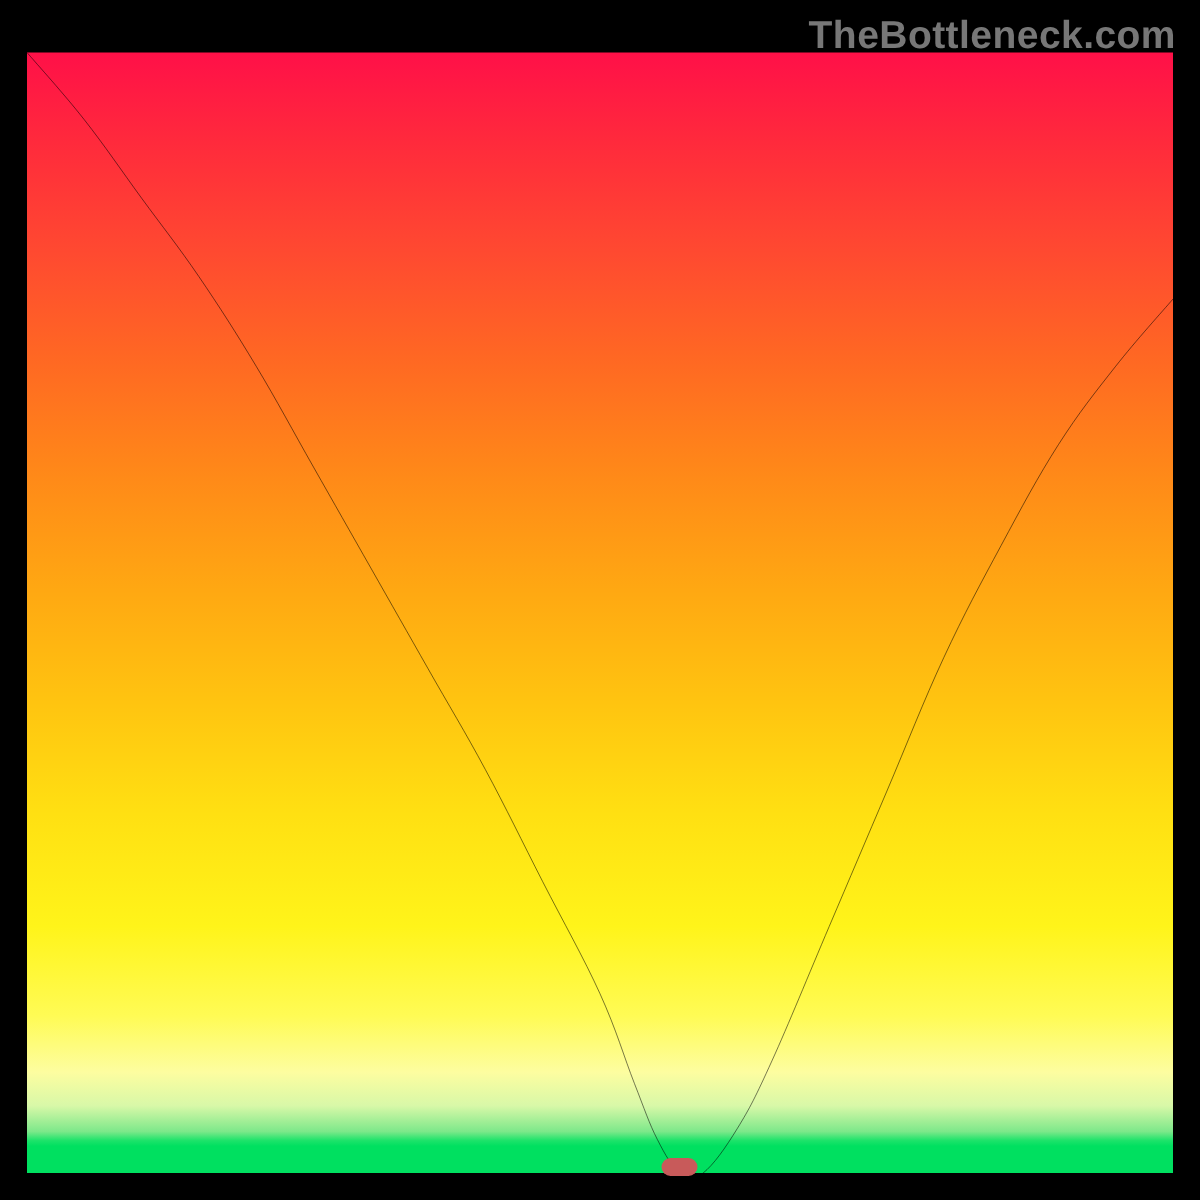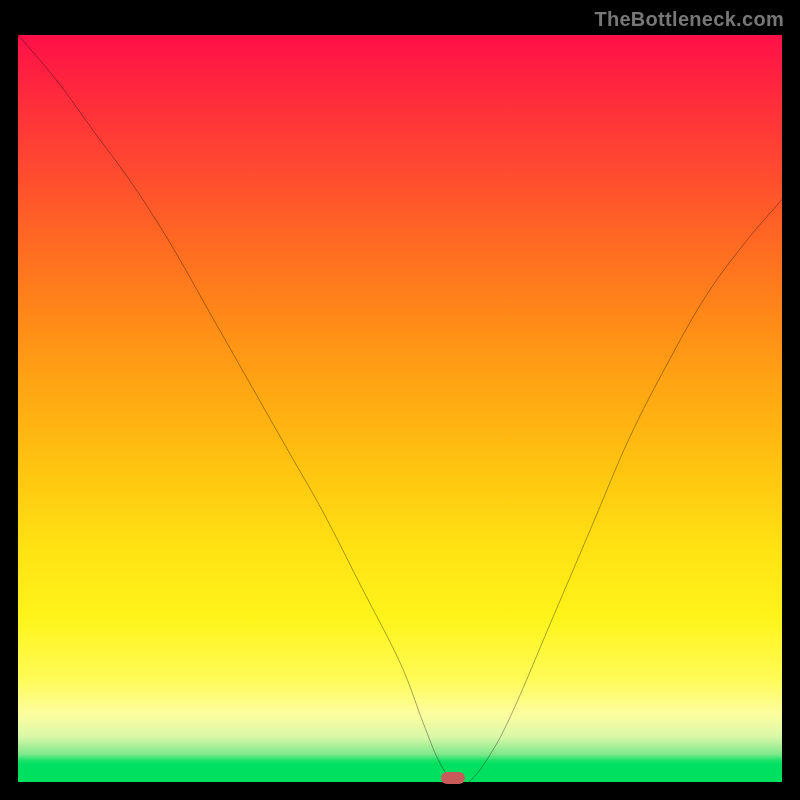--- a/index.html
+++ b/index.html
@@ -39,21 +39,21 @@
       #00e060 97.6%,
       #00e060 100%
     );
   }
 
   .watermark {
     position: absolute;
     top: 8px;
     right: 16px;
     color: #777;
-    font-size: 20px;
+    font-size: 26px;
     font-weight: 600;
     letter-spacing: 0.3px;
   }
 
   .curve {
     position: absolute;
     left: 0; top: 0;
     width: 100%; height: 100%;
     pointer-events: none;
   }

